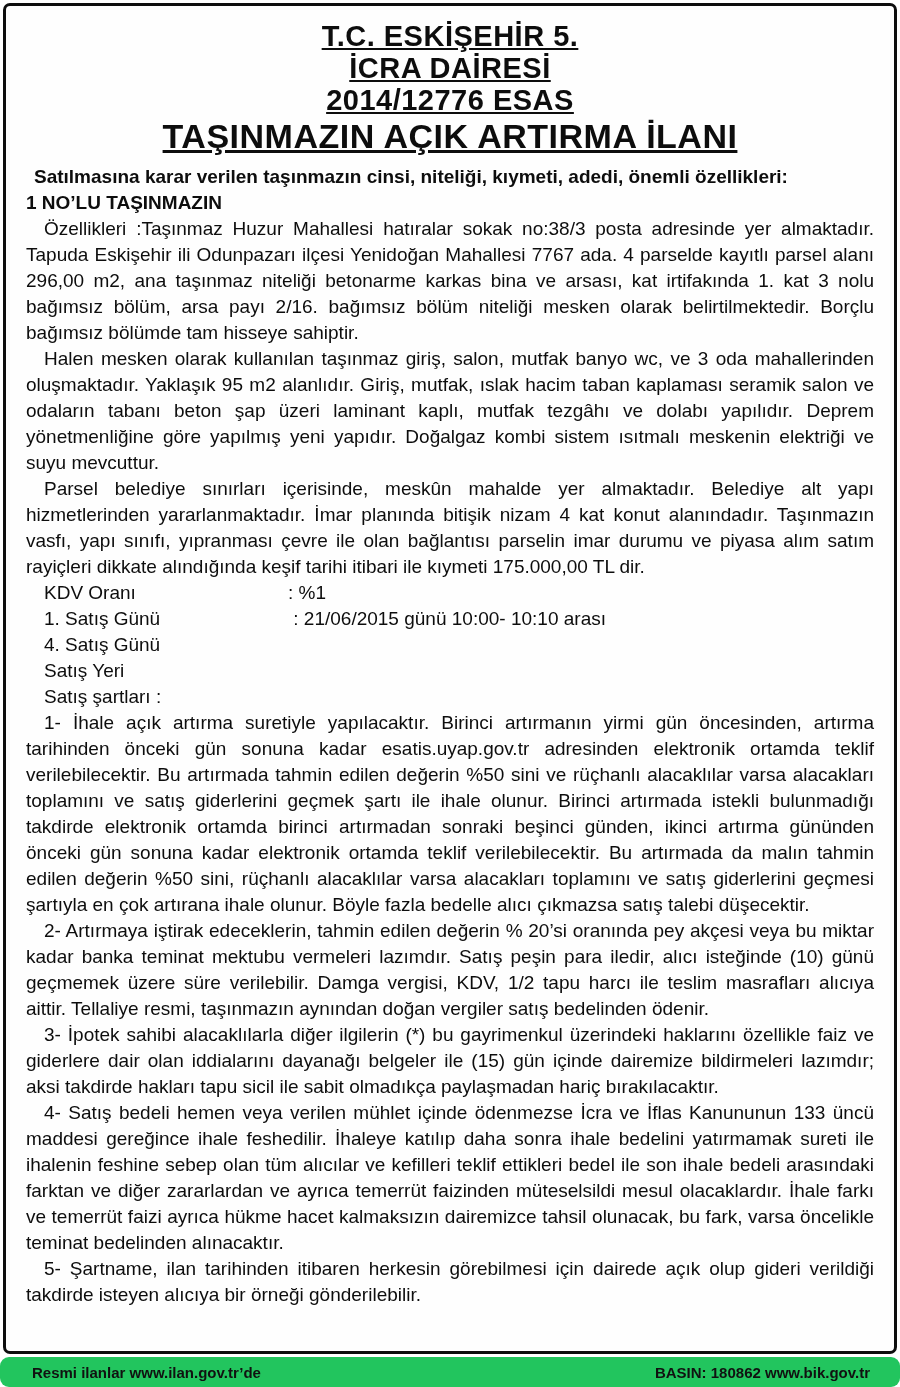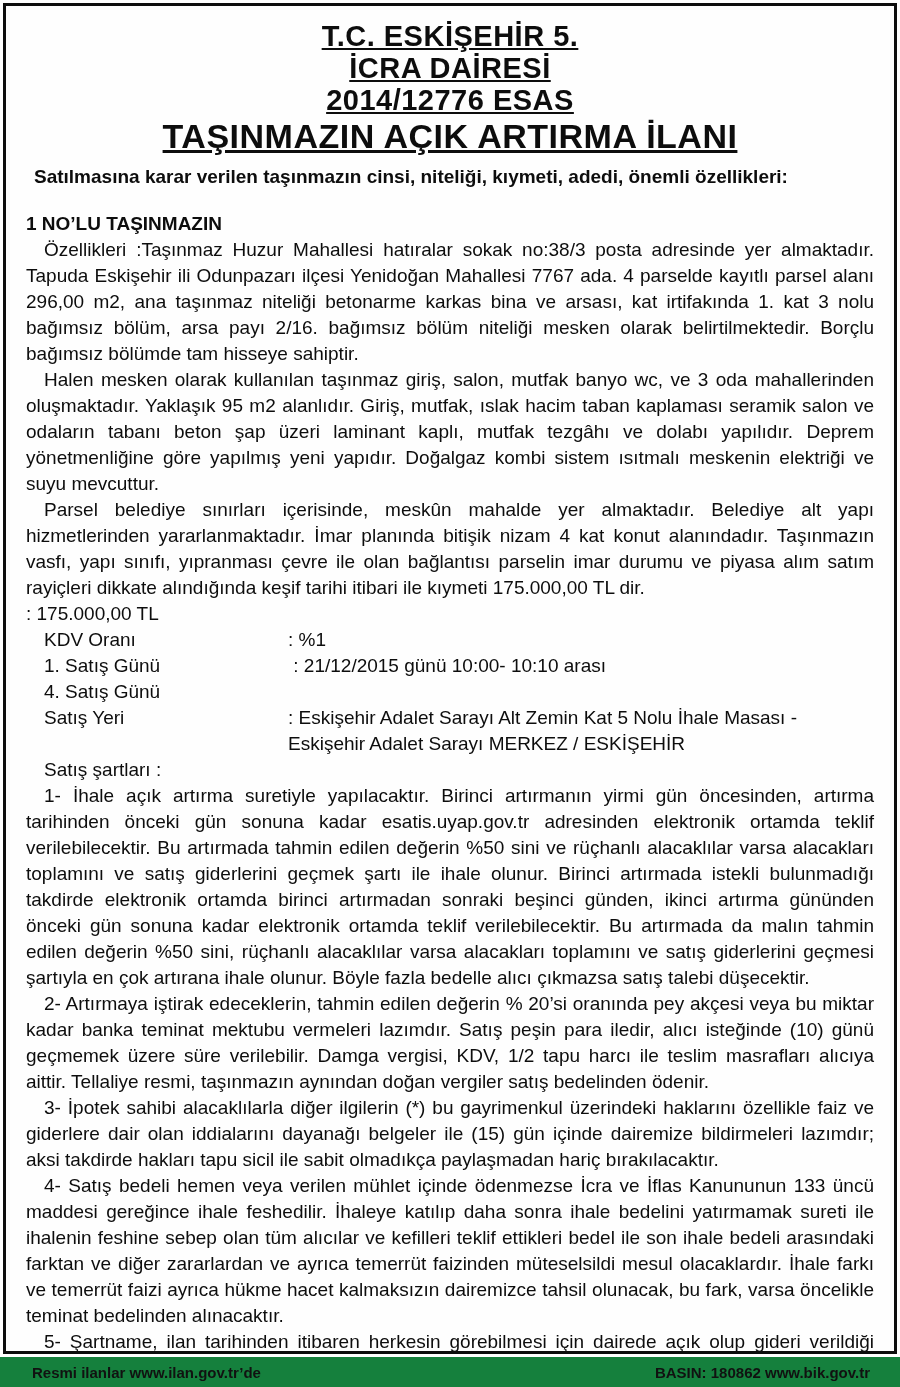--- a/index.html
+++ b/index.html
@@ -26,21 +26,21 @@
     line-height: 32px;
     text-decoration: underline;
     letter-spacing: 0.5px;
   }
   .title-line.big {
     font-size: 34px;
     line-height: 40px;
   }
   .body-text { font-size: 19px; line-height: 26px; }
   p.intro { text-indent: 8px; font-weight: bold; }
-  p.prop-heading { font-weight: bold; margin-top: 21px; }
+  p.prop-heading { font-weight: bold; }
   p.para { text-align: justify; }
   p.para.indent { text-indent: 18px; }
   .kv-row { display: grid; grid-template-columns: 262px 1fr; }
   .kv-label { padding-left: 18px; }
   .kv-value { white-space: pre-wrap; }
   p.terms-heading { padding-left: 18px; }
   .footer-bar {
     position: absolute;
     left: 0; right: 0; bottom: 0;
     height: 30px;
@@ -50,21 +50,21 @@
     align-items: center;
     padding: 0 30px 0 32px;
     font-size: 15px;
     font-weight: bold;
     color: #111111;
   }
 </style>
 </head>
 <body style="color: rgb(13, 13, 13);">
 
-<div class="doc-border" style="border-color: rgb(13, 13, 13);">
+<div class="doc-border" style="border-color: rgb(13, 13, 13); border-radius: 7px;">
 
   <div class="title-block">
     <div class="title-line">T.C. ESKİŞEHİR 5.</div>
     <div class="title-line">İCRA DAİRESİ</div>
     <div class="title-line">2014/12776 ESAS</div>
     <div class="title-line big">TAŞINMAZIN AÇIK ARTIRMA İLANI</div>
   </div>
 
   <div class="body-text">
 
@@ -77,40 +77,38 @@
         <p class="para indent">Özellikleri :Taşınmaz Huzur Mahallesi hatıralar sokak no:38/3 posta adresinde yer almaktadır. Tapuda Eskişehir ili Odunpazarı ilçesi Yenidoğan Mahallesi 7767 ada. 4 parselde kayıtlı parsel alanı 296,00 m2, ana taşınmaz niteliği betonarme karkas bina ve arsası, kat irtifakında 1. kat 3 nolu bağımsız bölüm, arsa payı 2/16. bağımsız bölüm niteliği mesken olarak belirtilmektedir. Borçlu bağımsız bölümde tam hisseye sahiptir.</p>
 
         <p class="para indent">Halen mesken olarak kullanılan taşınmaz giriş, salon, mutfak banyo wc, ve 3 oda mahallerinden oluşmaktadır. Yaklaşık 95 m2 alanlıdır. Giriş, mutfak, ıslak hacim taban kaplaması seramik salon ve odaların tabanı beton şap üzeri laminant kaplı, mutfak tezgâhı ve dolabı yapılıdır. Deprem yönetmenliğine göre yapılmış yeni yapıdır. Doğalgaz kombi sistem ısıtmalı meskenin elektriği ve suyu mevcuttur.</p>
 
         <p class="para indent">Parsel belediye sınırları içerisinde, meskûn mahalde yer almaktadır. Belediye alt yapı hizmetlerinden yararlanmaktadır. İmar planında bitişik nizam 4 kat konut alanındadır. Taşınmazın vasfı, yapı sınıfı, yıpranması çevre ile olan bağlantısı parselin imar durumu ve piyasa alım satım rayiçleri dikkate alındığında keşif tarihi itibari ile kıymeti 175.000,00 TL dir.</p>
       </div>
 
     <div class="kv-table">
 
         <div class="kv-row">
-          <div class="kv-value">: 175.000,00 TL</div>
         </div>
 
         <div class="kv-row">
           <div class="kv-label">KDV Oranı</div>
           <div class="kv-value">: %1</div>
         </div>
 
         <div class="kv-row">
           <div class="kv-label">1. Satış Günü</div>
-          <div class="kv-value"> : 21/12/2015 günü 10:00- 10:10 arası</div>
+          <div class="kv-value"> : 21/06/2015 günü 10:00- 10:10 arası</div>
         </div>
 
         <div class="kv-row">
           <div class="kv-label">4. Satış Günü</div>
         </div>
 
         <div class="kv-row">
           <div class="kv-label">Satış Yeri</div>
-          <div class="kv-value">: Eskişehir Adalet Sarayı Alt Zemin Kat 5 Nolu İhale Masası - Eskişehir Adalet Sarayı MERKEZ / ESKİŞEHİR</div>
         </div>
       </div>
 
     <p class="terms-heading">Satış şartları :</p>
 
     <div>
 
         <p class="para indent">1- İhale açık artırma suretiyle yapılacaktır. Birinci artırmanın yirmi gün öncesinden, artırma tarihinden önceki gün sonuna kadar esatis.uyap.gov.tr adresinden elektronik ortamda teklif verilebilecektir. Bu artırmada tahmin edilen değerin %50 sini ve rüçhanlı alacaklılar varsa alacakları toplamını ve satış giderlerini geçmek şartı ile ihale olunur. Birinci artırmada istekli bulunmadığı takdirde elektronik ortamda birinci artırmadan sonraki beşinci günden, ikinci artırma gününden önceki gün sonuna kadar elektronik ortamda teklif verilebilecektir. Bu artırmada da malın tahmin edilen değerin %50 sini, rüçhanlı alacaklılar varsa alacakları toplamını ve satış giderlerini geçmesi şartıyla en çok artırana ihale olunur. Böyle fazla bedelle alıcı çıkmazsa satış talebi düşecektir.</p>
 
         <p class="para indent">2- Artırmaya iştirak edeceklerin, tahmin edilen değerin % 20’si oranında pey akçesi veya bu miktar kadar banka teminat mektubu vermeleri lazımdır. Satış peşin para iledir, alıcı isteğinde (10) günü geçmemek üzere süre verilebilir. Damga vergisi, KDV, 1/2 tapu harcı ile teslim masrafları alıcıya aittir. Tellaliye resmi, taşınmazın aynından doğan vergiler satış bedelinden ödenir.</p>
@@ -119,16 +117,16 @@
 
         <p class="para indent">4- Satış bedeli hemen veya verilen mühlet içinde ödenmezse İcra ve İflas Kanununun 133 üncü maddesi gereğince ihale feshedilir. İhaleye katılıp daha sonra ihale bedelini yatırmamak sureti ile ihalenin feshine sebep olan tüm alıcılar ve kefilleri teklif ettikleri bedel ile son ihale bedeli arasındaki farktan ve diğer zararlardan ve ayrıca temerrüt faizinden müteselsildi mesul olacaklardır. İhale farkı ve temerrüt faizi ayrıca hükme hacet kalmaksızın dairemizce tahsil olunacak, bu fark, varsa öncelikle teminat bedelinden alınacaktır.</p>
 
         <p class="para indent">5- Şartname, ilan tarihinden itibaren herkesin görebilmesi için dairede açık olup gideri verildiği takdirde isteyen alıcıya bir örneği gönderilebilir.</p>
 
       </div>
 
   </div>
 </div>
 
-<div class="footer-bar" style="background: #15803d;">
+<div class="footer-bar" style="background: #22c55e; border-radius: 9px;">
   <span>Resmi ilanlar www.ilan.gov.tr’de</span>
   <span>BASIN: 180862 www.bik.gov.tr</span>
 </div>
 
 </body></html>

